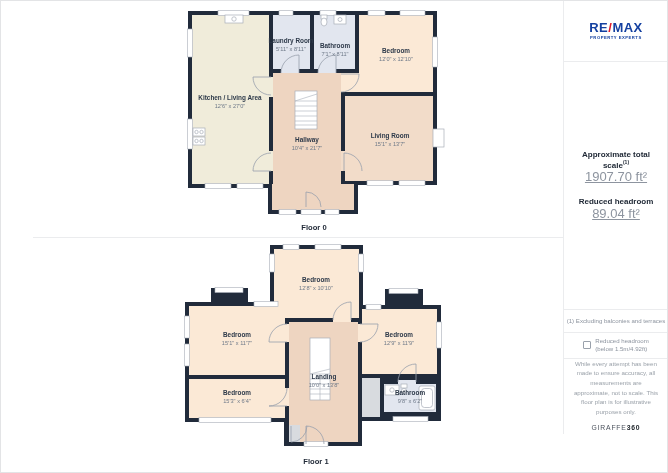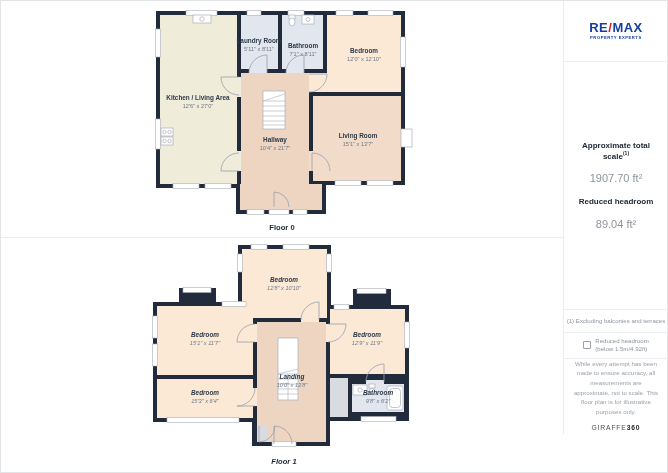--- a/index.html
+++ b/index.html
@@ -2,38 +2,38 @@
 <html><head>
 <meta charset="utf-8">
 <style>
   html,body{margin:0;padding:0;background:#fff;}
   .page{
     position:relative;width:668px;height:473px;box-sizing:border-box;
     border:1px solid #e3e4e6;background:#fff;overflow:hidden;
     font-family:"Liberation Sans",sans-serif;
   }
   .plans{position:absolute;left:0;top:0;width:562px;height:471px;}
-  .panel{position:relative;width:562px;}
+  .panel{position:relative;width:562px;margin-left:32px;}
   .panel-floor0{height:236px;border-bottom:1px solid #ebecee;}
-  .panel-floor1{height:234px;font-style:italic;}
+  .panel-floor1{height:234px;}
   .panel svg{display:block;}
 
   
   .sidebar{
     position:absolute;left:562px;top:0;width:104px;height:433px;
     border-left:1px solid #ebecee;display:flex;flex-direction:column;background:#fff;
   }
   .sb-logo{height:69px;border-bottom:1px solid #ebecee;display:flex;flex-direction:column;align-items:center;justify-content:center;}
   .remax-line{font-weight:bold;font-size:13px;letter-spacing:.5px;color:#1440a0;line-height:1;}
   .remax-slash{color:#dd1d2d;}
   .remax-tagline{font-size:6px;transform:scale(.7);transform-origin:50% 0;color:#1440a0;font-weight:bold;letter-spacing:.7px;margin-top:1px;}
   .sb-main{height:285px;border-bottom:1px solid #ebecee;display:flex;flex-direction:column;align-items:center;justify-content:center;text-align:center;padding:0 4px;}
   .sb-label{font-size:8px;font-weight:bold;color:#222b38;}
   .sb-label sup{font-size:5px;}
-  .sb-value{font-size:11px;color:#8d949f;margin:12px 0 0;}
+  .sb-value{font-size:13px;color:#8d949f;margin:0 0 0;text-decoration:underline;}
   .sb-gap{height:13px;}
   .sb-footnote{height:25px;border-bottom:1px solid #ebecee;display:flex;align-items:center;justify-content:center;font-size:6.1px;color:#8d949f;text-align:center;}
   .sb-check{height:29px;border-bottom:1px solid #ebecee;display:flex;align-items:center;justify-content:center;gap:4px;color:#8d949f;}
   .checkbox{width:6px;height:6px;border:1px solid #9aa1ab;border-radius:1px;flex:0 0 auto;}
   .check-text{font-size:6.1px;line-height:1.35;text-align:left;}
   .sb-disclaimer{flex:1;display:flex;flex-direction:column;align-items:center;justify-content:center;padding:0 8px;text-align:center;font-size:6.2px;color:#9aa1a9;line-height:1.55;}
   .giraffe{margin-top:7px;font-size:6.8px;letter-spacing:.8px;color:#4a515c;}
   .giraffe b{color:#23292f;}
 
   

